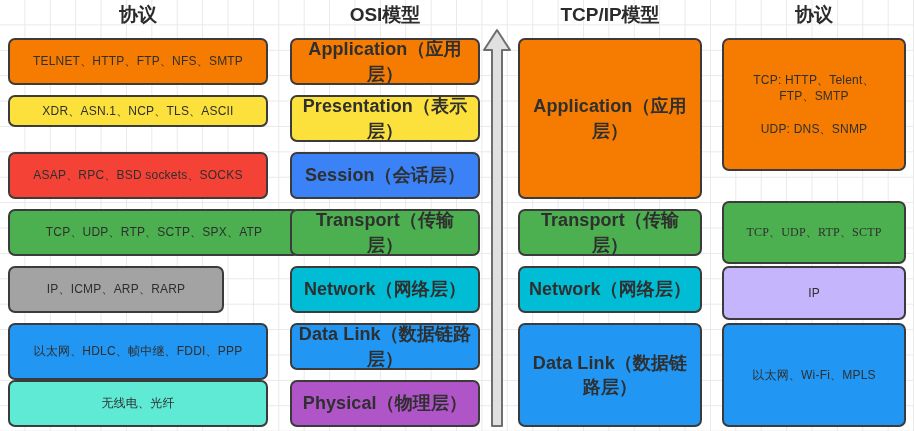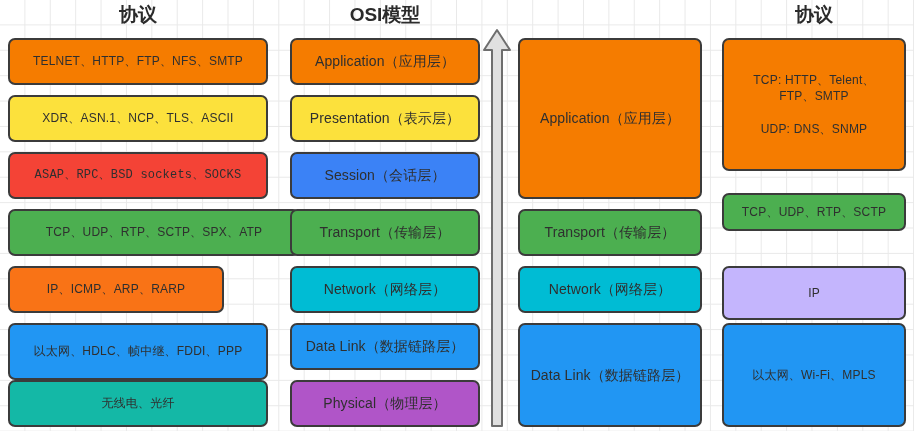--- a/index.html
+++ b/index.html
@@ -50,58 +50,59 @@
   .box .txt{white-space:pre-line;}
 
   
   .proto .txt{
     font-size:12px;
     font-weight:400;
     letter-spacing:0.2px;
   }
   
   .model .txt{
-    font-size:14px;
-    font-weight:normal;
+    font-size:18px;
+    font-weight:bold;
     letter-spacing:0.1px;
   }
 
   
   #arrow{position:absolute;z-index:2;}
 </style>
 </head>
 <body>
 
 <div id="grid"></div>
 
 <div id="canvas">
 
   <div class="col-header" style="left:8px;width:260px;">协议</div>
   <div class="col-header" style="left:290px;width:190px;">OSI模型</div>
+  <div class="col-header" style="left:518px;width:184px;">TCP/IP模型</div>
   <div class="col-header" style="left:722px;width:184px;">协议</div>
 
   <div class="box proto" style="left:8px;width:260px;top:38px;height:47px;background:#F57C00;">
     <span class="txt">TELNET、HTTP、FTP、NFS、SMTP</span>
     </div>
-  <div class="box proto" style="left:8px;width:260px;top:95px;height:47px;background:#FCE13C;">
+  <div class="box proto" style="left:8px;width:260px;top:95px;height:32px;background:#FCE13C;">
     <span class="txt">XDR、ASN.1、NCP、TLS、ASCII</span>
     </div>
-  <div class="box proto" style="left:8px;width:260px;top:152px;height:47px;background:#F44336;font-family:Liberation Mono, monospace;">
+  <div class="box proto" style="left:8px;width:260px;top:152px;height:47px;background:#F44336;">
     <span class="txt">ASAP、RPC、BSD sockets、SOCKS</span>
     </div>
   <div class="box proto" style="left:8px;width:292px;top:209px;height:47px;background:#4CAF50;">
     <span class="txt">TCP、UDP、RTP、SCTP、SPX、ATP</span>
     </div>
-  <div class="box proto" style="left:8px;width:216px;top:266px;height:47px;background:#f97316;">
+  <div class="box proto" style="left:8px;width:216px;top:266px;height:47px;background:#a3a3a3;">
     <span class="txt">IP、ICMP、ARP、RARP</span>
     </div>
   <div class="box proto" style="left:8px;width:260px;top:323px;height:57px;background:#2196F3;">
     <span class="txt">以太网、HDLC、帧中继、FDDI、PPP</span>
     </div>
-  <div class="box proto" style="left:8px;width:260px;top:380px;height:47px;background:#14b8a6;">
+  <div class="box proto" style="left:8px;width:260px;top:380px;height:47px;background:#5eead4;">
     <span class="txt">无线电、光纤</span>
     </div>
 
   <div class="box model" style="left:290px;width:190px;top:38px;height:47px;background:#F57C00;">
     <span class="txt">Application（应用层）</span>
     </div>
   <div class="box model" style="left:290px;width:190px;top:95px;height:47px;background:#FCE13C;">
     <span class="txt">Presentation（表示层）</span>
     </div>
   <div class="box model" style="left:290px;width:190px;top:152px;height:47px;background:#3b82f6;">
@@ -136,21 +137,21 @@
   <div class="box model" style="left:518px;width:184px;top:323px;height:104px;background:#2196F3;">
     <span class="txt">Data Link（数据链路层）</span>
     </div>
 
   <div class="box proto" style="left:722px;width:184px;top:38px;height:133px;background:#F57C00;">
     <span class="txt">TCP: HTTP、Telent、
 FTP、SMTP
 
 UDP: DNS、SNMP</span>
     </div>
-  <div class="box proto" style="left:722px;width:184px;top:193px;height:38px;background:#4CAF50;">
+  <div class="box proto" style="left:722px;width:184px;top:201px;height:63px;background:#4CAF50;font-family:Liberation Serif, serif;">
     <span class="txt">TCP、UDP、RTP、SCTP</span>
     </div>
   <div class="box proto" style="left:722px;width:184px;top:266px;height:54px;background:#c4b5fd;">
     <span class="txt">IP</span>
     </div>
   <div class="box proto" style="left:722px;width:184px;top:323px;height:104px;background:#2196F3;">
     <span class="txt">以太网、Wi-Fi、MPLS</span>
     </div>
 </div>
 

